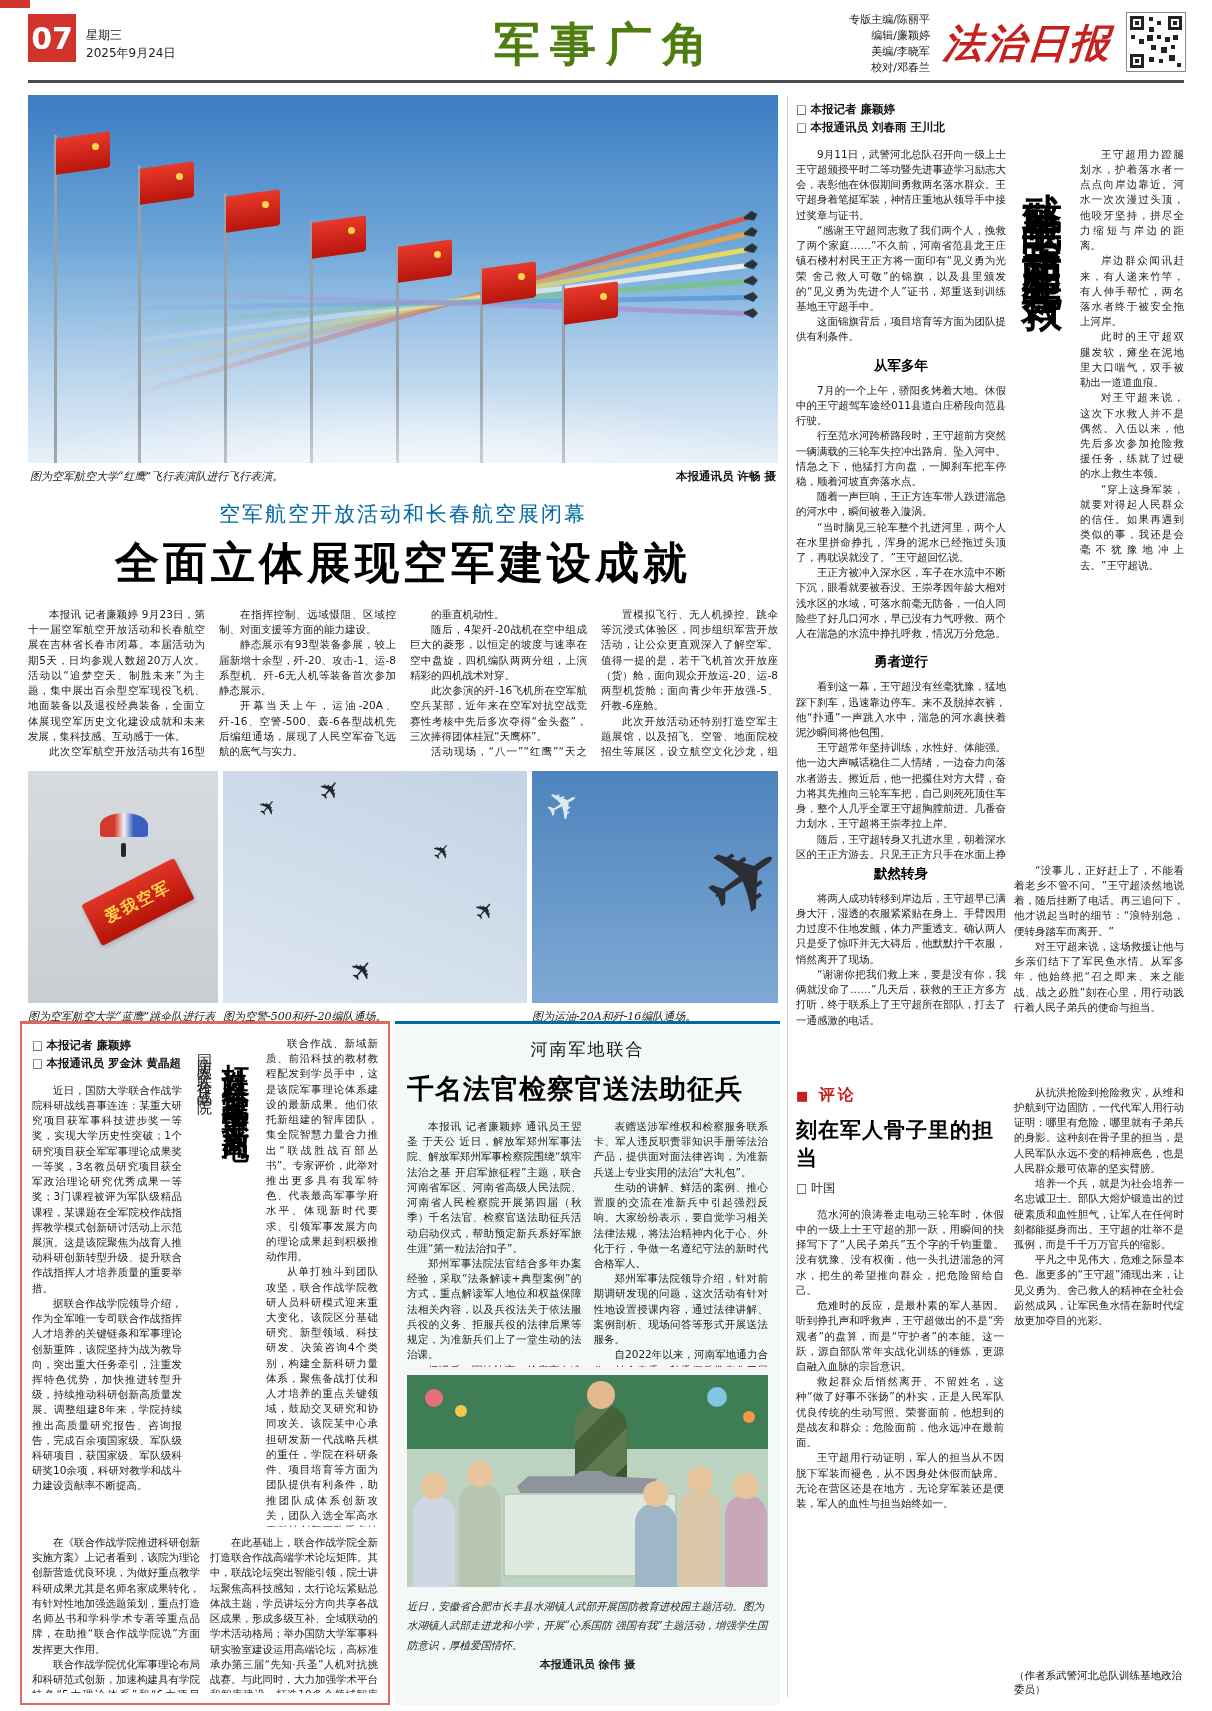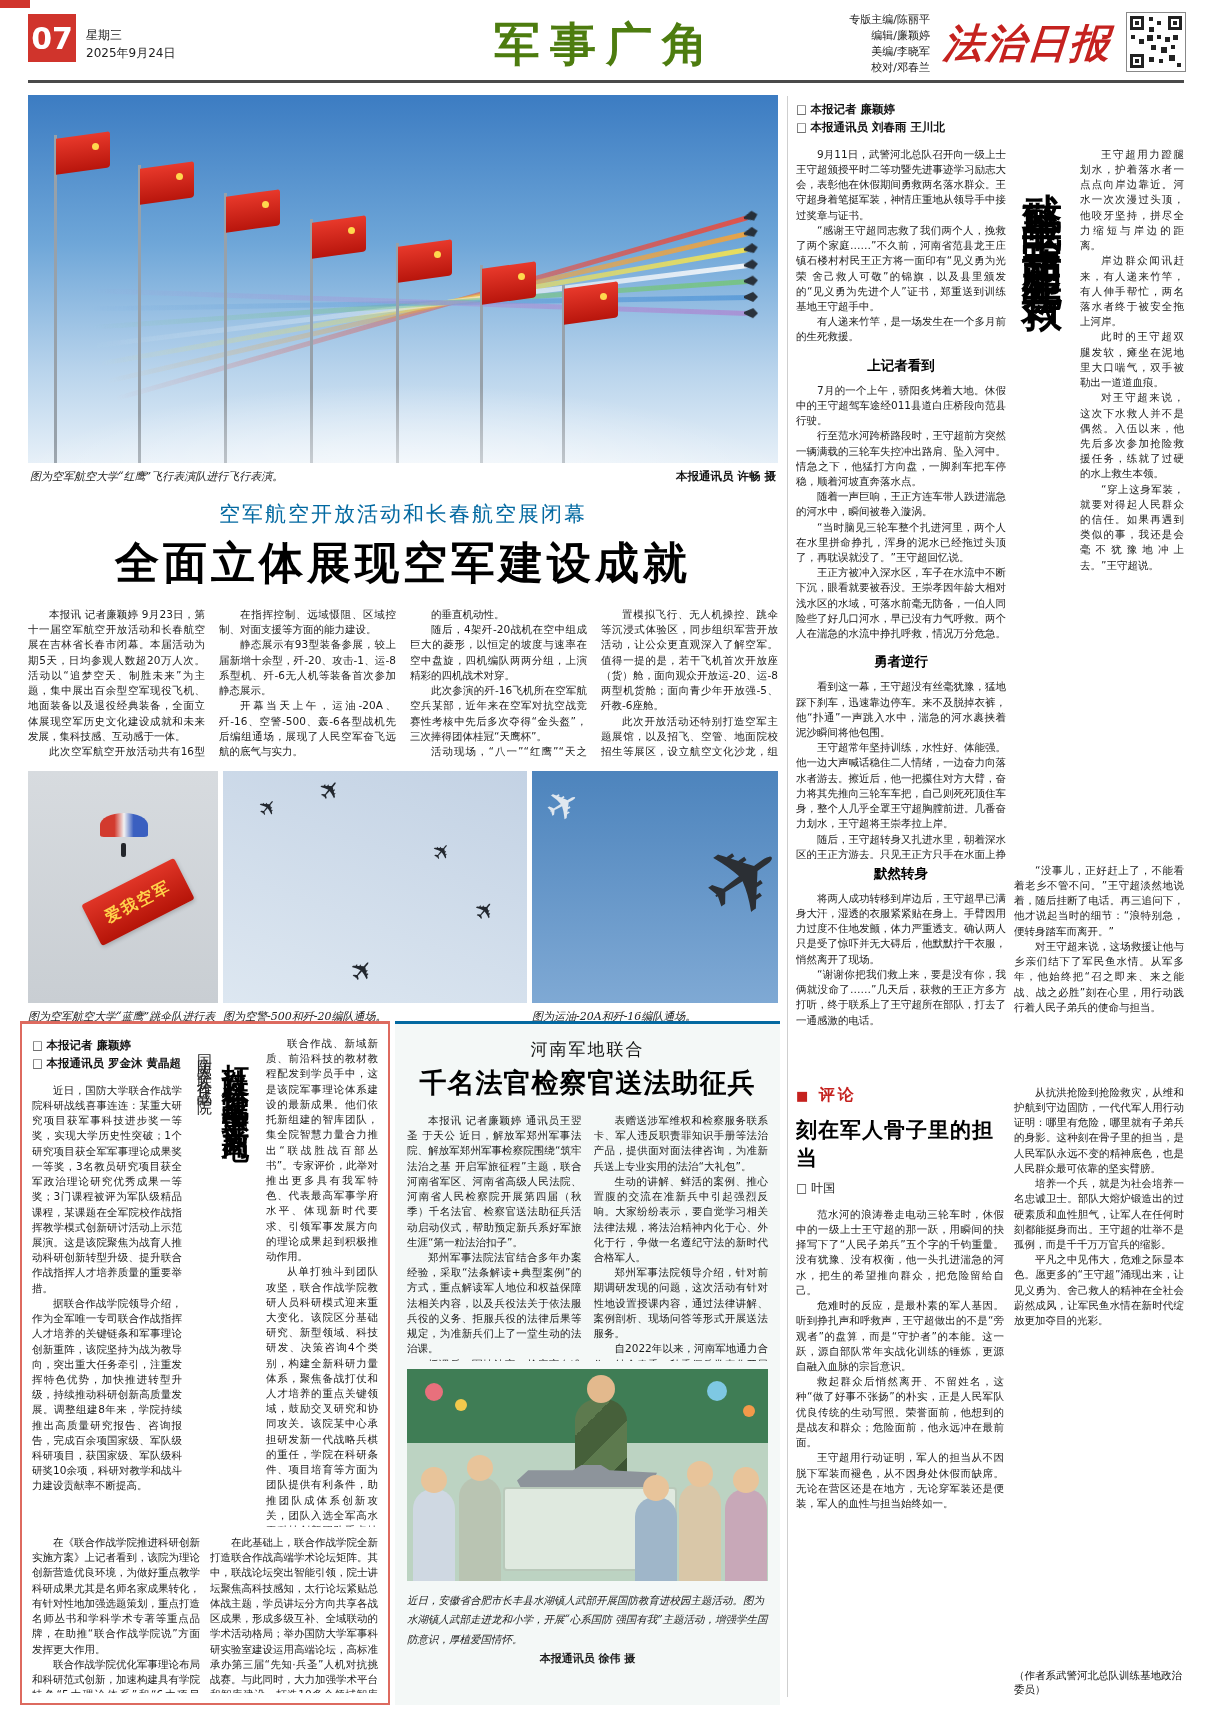--- a/index.html
+++ b/index.html
@@ -87,21 +87,21 @@
   .v-title{writing-mode:vertical-rl;text-orientation:upright;font-size:27px;font-weight:900;
     letter-spacing:6px;color:#000;}
   .rb-c2{flex:1;overflow:hidden;}
   .rb-bottom{display:flex;gap:10px;height:158px;margin-top:8px;overflow:hidden;}
   .rb-bottom>div{flex:1;overflow:hidden;}
 
   
   .midbox{position:absolute;left:395px;top:1021px;width:385px;height:684px;box-sizing:border-box;
     border-top:3px solid #0369a1;background:#f4f8f7;padding:14px 12px 8px 12px;overflow:hidden;}
   .mid-kicker{text-align:center;font-size:17px;color:#111;letter-spacing:2px;}
-  .mid-title{text-align:center;font-size:27px;font-weight:900;letter-spacing:1px;margin-top:4px;color:#000;}
+  .mid-title{text-align:left;font-size:27px;font-weight:900;letter-spacing:1px;margin-top:10px;color:#000;}
   .mid-cols{display:flex;gap:12px;margin-top:12px;height:248px;overflow:hidden;}
   .mid-cols>div{flex:1;overflow:hidden;}
   .mid-photo{position:relative;margin-top:8px;height:212px;background:#bcd3c2;overflow:hidden;}
   .board{position:absolute;left:0;right:0;top:0;height:74px;background:#3f7d55;}
   .board i{position:absolute;border-radius:50%;}
   .desk{position:absolute;left:96px;top:118px;width:170px;height:80px;background:#dfe9df;
     border:2px solid #b9c9ba;border-radius:4px;}
   .ship{position:absolute;left:110px;top:96px;width:140px;height:26px;background:#8d949b;
     clip-path:polygon(0 60%,8% 20%,40% 20%,46% 0,60% 0,66% 20%,100% 30%,94% 100%,4% 100%);}
   .kid{position:absolute;bottom:0;width:42px;height:92px;border-radius:20px 20px 0 0;}
@@ -347,23 +347,23 @@
   <div class="right-region">
     <div class="ra-bylines">
         <div class="byline"><b>本报记者</b> <span class="names">廉颖婷</span></div>
         <div class="byline"><b>本报通讯员</b> <span class="names">刘春雨 王川北</span></div>
       </div>
     <div class="ra-grid">
       <div class="ra-c1 paras">
         <div>
             <p>9月11日，武警河北总队召开向一级上士王守超颁授平时二等功暨先进事迹学习励志大会，表彰他在休假期间勇救两名落水群众。王守超身着笔挺军装，神情庄重地从领导手中接过奖章与证书。</p>
             <p>“感谢王守超同志救了我们两个人，挽救了两个家庭……”不久前，河南省范县龙王庄镇石楼村村民王正方将一面印有“见义勇为光荣 舍己救人可敬”的锦旗，以及县里颁发的“见义勇为先进个人”证书，郑重送到训练基地王守超手中。</p>
-            <p>有人递来竹竿，是一场发生在一个多月前的生死救援。</p>
-          </div>
-        <div class="subhead">上记者看到</div>
+            <p>这面锦旗背后，项目培育等方面为团队提供有利条件。</p>
+          </div>
+        <div class="subhead">从军多年</div>
         <div>
             <p>7月的一个上午，骄阳炙烤着大地。休假中的王守超驾车途经011县道白庄桥段向范县行驶。</p>
             <p>行至范水河跨桥路段时，王守超前方突然一辆满载的三轮车失控冲出路肩、坠入河中。情急之下，他猛打方向盘，一脚刹车把车停稳，顺着河坡直奔落水点。</p>
             <p>随着一声巨响，王正方连车带人跌进湍急的河水中，瞬间被卷入漩涡。</p>
             <p>“当时脑见三轮车整个扎进河里，两个人在水里拼命挣扎，浑身的泥水已经拖过头顶了，再耽误就没了。”王守超回忆说。</p>
             <p>王正方被冲入深水区，车子在水流中不断下沉，眼看就要被吞没。王崇孝因年龄大相对浅水区的水域，可落水前毫无防备，一伯人同险些了好几口河水，早已没有力气呼救。两个人在湍急的水流中挣扎呼救，情况万分危急。</p>
           </div>
         <div class="subhead">勇者逆行</div>
         <div>
             <p>看到这一幕，王守超没有丝毫犹豫，猛地踩下刹车，迅速靠边停车。来不及脱掉衣裤，他“扑通”一声跳入水中，湍急的河水裹挟着泥沙瞬间将他包围。</p>

